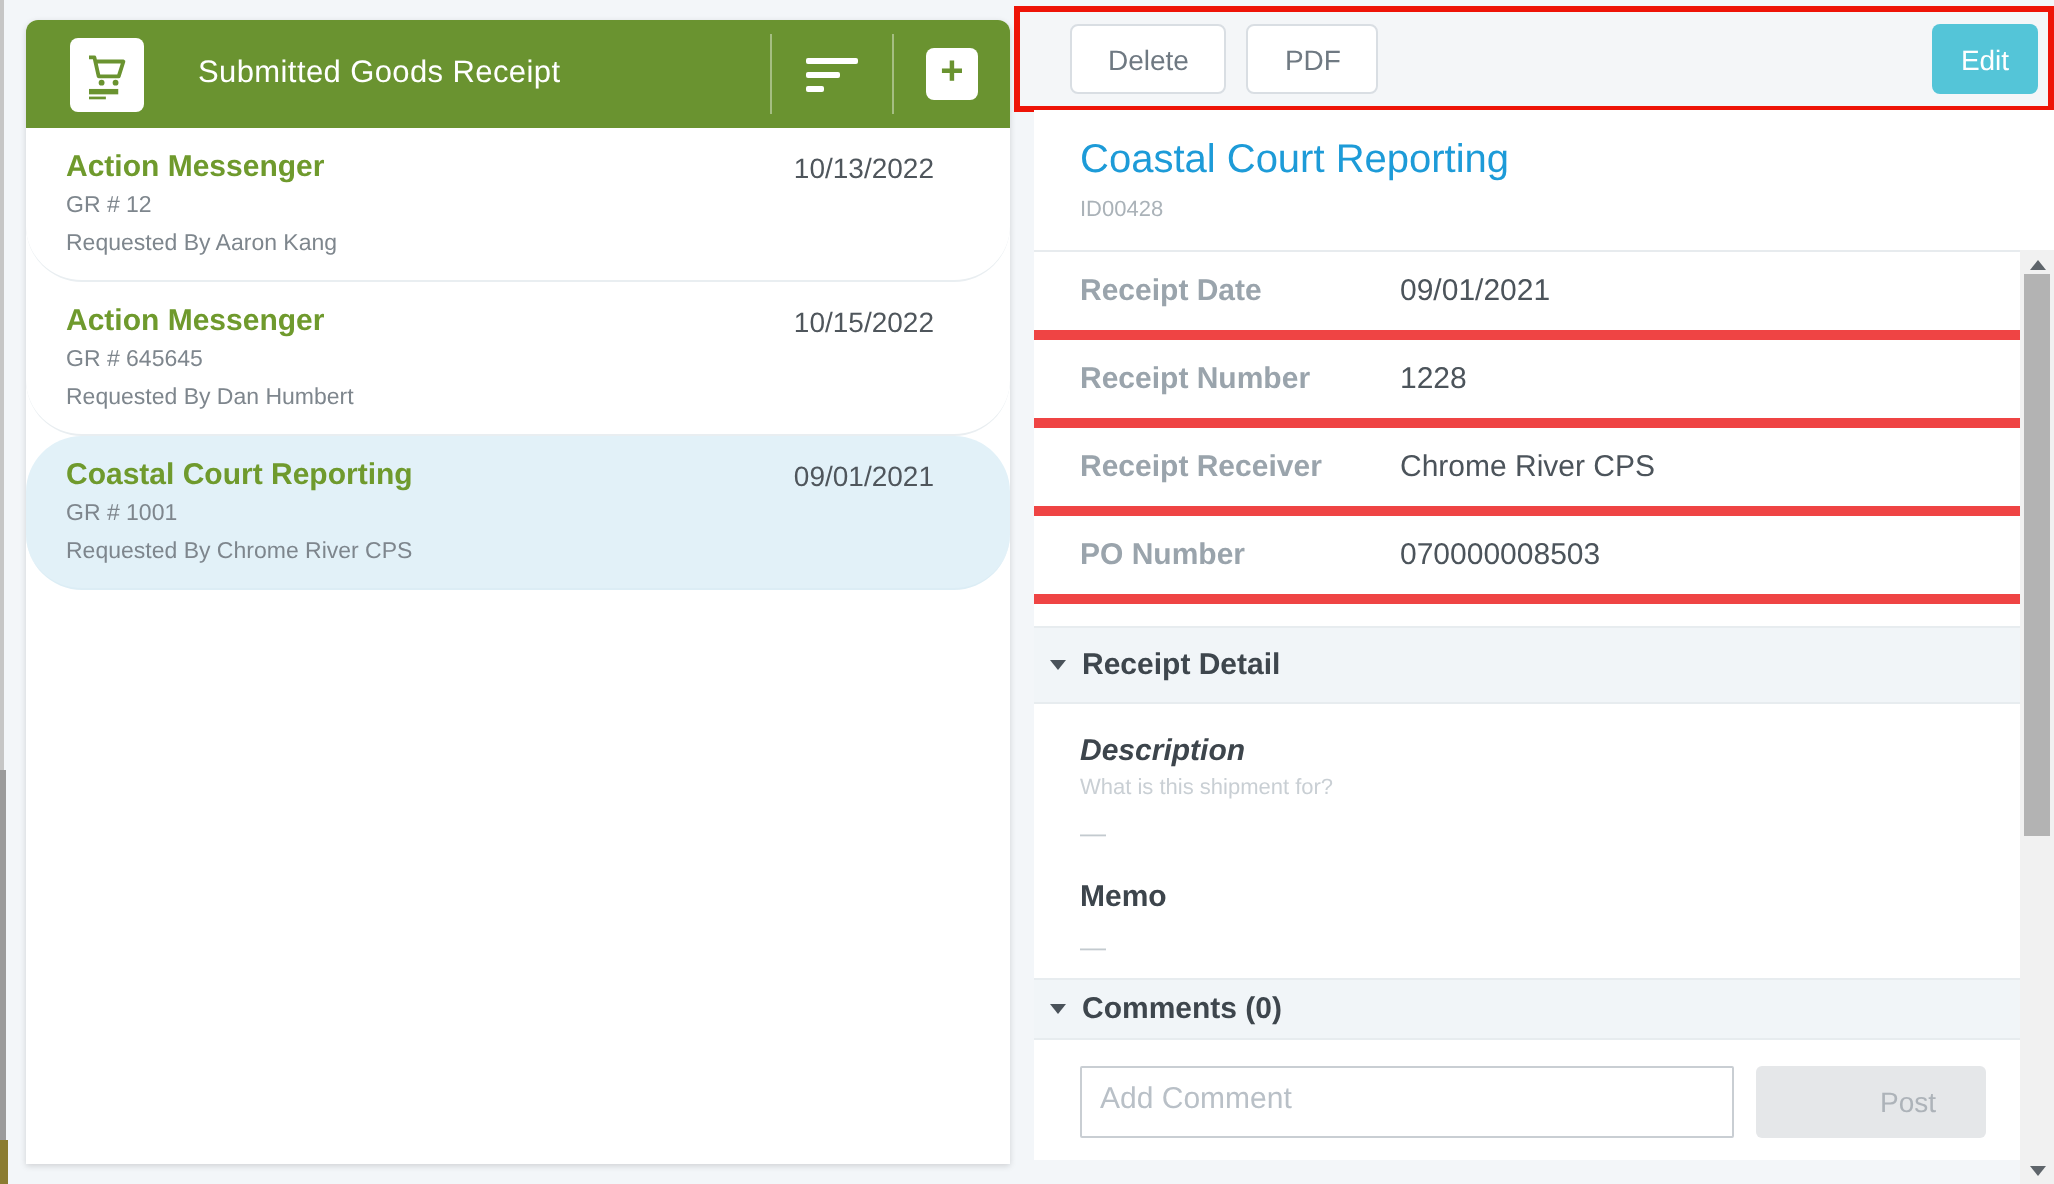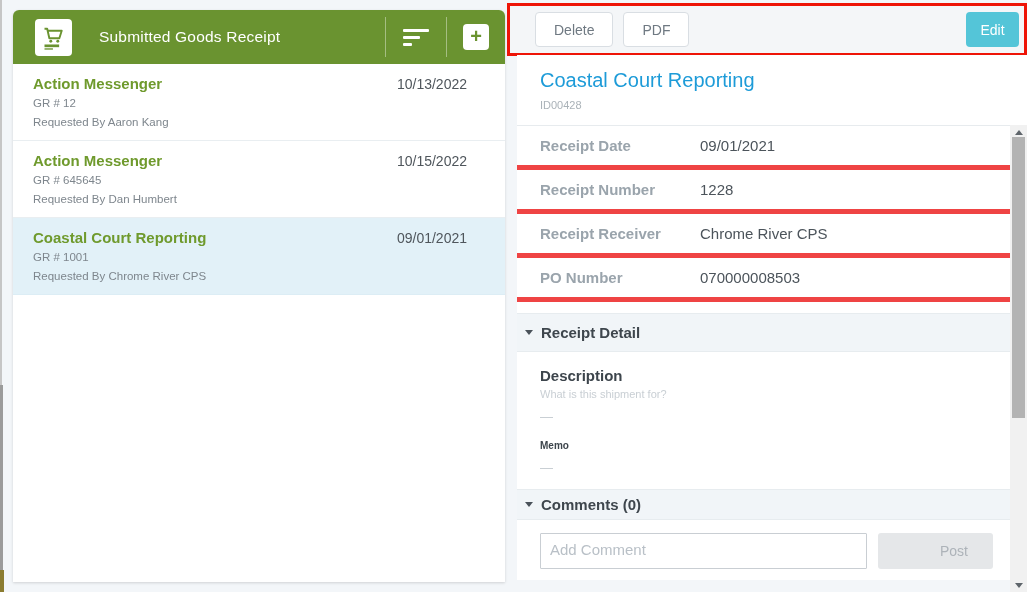--- a/index.html
+++ b/index.html
@@ -37,21 +37,21 @@
   .sort-bars { width:26px; display:flex; flex-direction:column; align-items:flex-start; }
   .sort-bars i { display:block; background:#fff; height:3px; border-radius:1px; margin:2px 0; }
   .sort-l1 { width:26px; } .sort-l2 { width:17px; } .sort-l3 { width:9px; }
   .add-btn {
     width:26px; height:26px; background:#fff; border-radius:4px; margin:0 16px;
     color:#6a9330; font-size:20px; font-weight:bold; line-height:24px;
     text-align:center; cursor:pointer;
   }
   .list-item {
     position:relative; height:77px; padding:11px 38px 0 20px;
-    border-bottom:1px solid #e9eef1; cursor:pointer;
+    border-bottom:1px solid #e9eef1; cursor:pointer;border-radius:28px;
   }
   .list-item.selected { background:#e2f1f8; border-bottom-color:#dcedf5; }
   .item-vendor { color:#6f9a2d; font-weight:bold; font-size:15px; }
   .item-gr  { color:#7e868d; font-size:11.5px; margin-top:5px; }
   .item-req { color:#7e868d; font-size:11.5px; margin-top:7px; }
   .item-date { position:absolute; top:12px; right:38px; color:#4f565c; font-size:14px; }
 
   
   .toolbar {
     position:absolute; left:507px; top:3px; width:520px; height:53px;
@@ -89,24 +89,24 @@
     padding-left:6px; cursor:pointer;
   }
   .section-band.comments-band { height:31px; }
   .tri-down {
     width:0; height:0; border-left:4.5px solid transparent;
     border-right:4.5px solid transparent; border-top:5.5px solid #4a525a;
     margin-right:8px; margin-left:2px;
   }
   .section-title { color:#3e464d; font-weight:bold; font-size:15px; }
   .detail-body { padding-left:23px; height:137px; }
-  .desc-label { padding-top:15px; font-weight:bold; font-size:15px; color:#3d454c; }
+  .desc-label { padding-top:15px; font-weight:bold; font-size:15px; color:#3d454c;font-style:italic; }
   .desc-hint { margin-top:4px; font-size:11px; color:#c9cfd4; }
   .dash { margin-top:9px; color:#c3cacf; font-size:13px; }
-  .memo-label { margin-top:16px; font-weight:bold; font-size:10px; color:#3d454c; }
+  .memo-label { margin-top:16px; font-weight:bold; font-size:15px; color:#3d454c; }
   .comments-body { position:relative; height:62px; }
   .comment-input {
     position:absolute; left:23px; top:13px; width:327px; height:36px;
     border:1px solid #c9ced3; border-radius:1px; resize:none;
     font-family:"Liberation Sans", sans-serif; font-size:15px; color:#4c545b;
     padding:7px 9px; background:#fff;
   }
   .comment-input::placeholder { color:#b9c0c7; }
   .post-btn {
     position:absolute; left:361px; top:13px; width:115px; height:36px;

